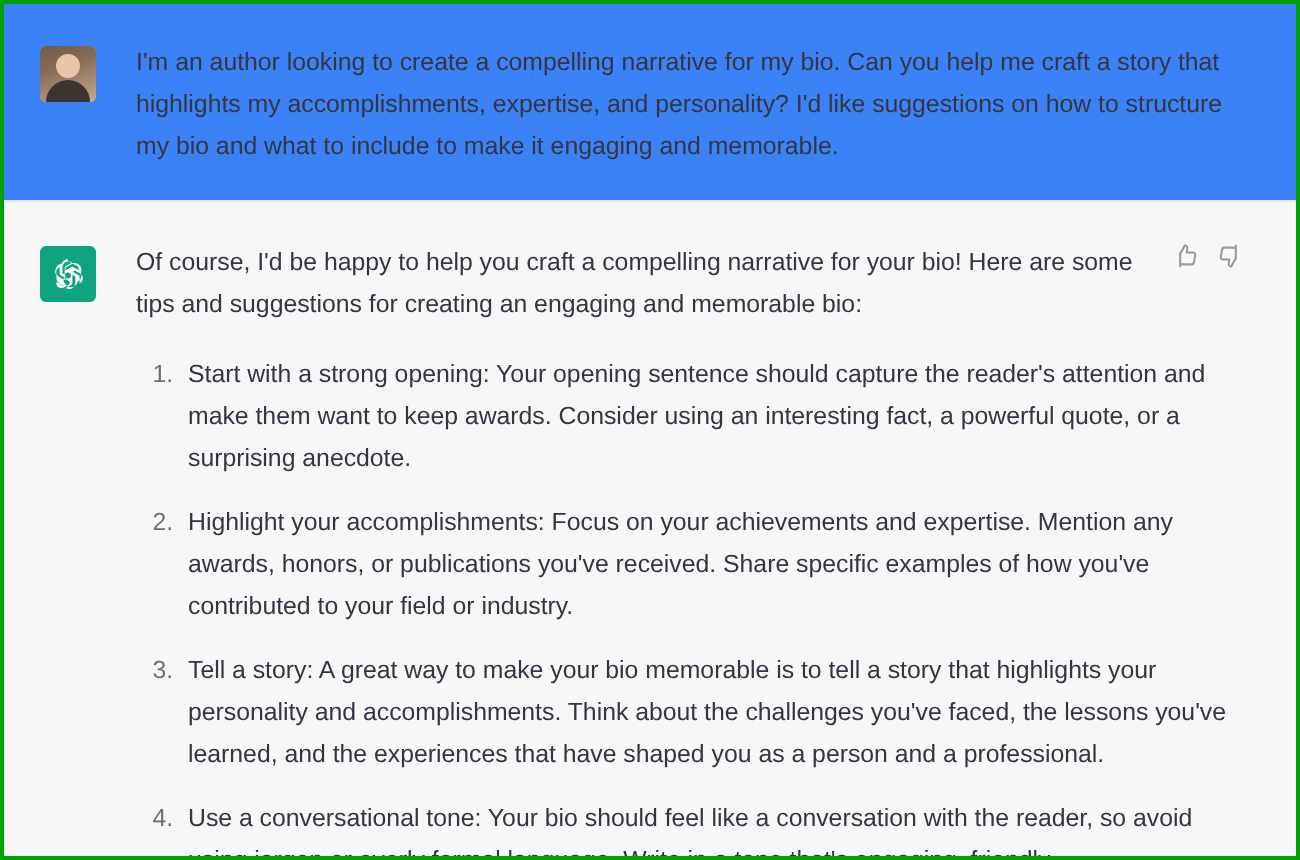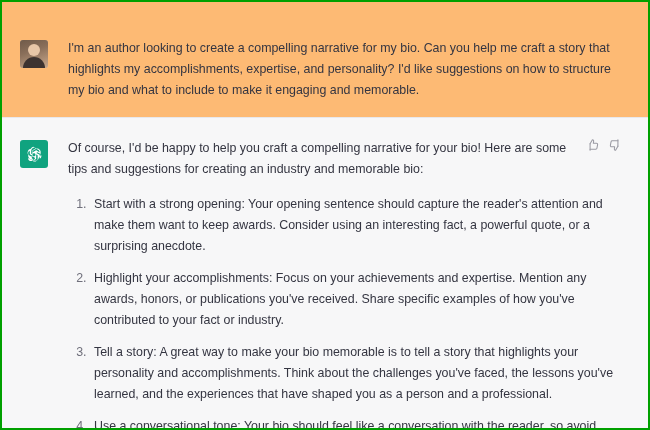--- a/index.html
+++ b/index.html
@@ -30,22 +30,22 @@
     bottom: 0;
     overflow: hidden;
   }
   
   .msg {
     display: flex;
     box-sizing: border-box;
     padding: 18px 22px 18px 18px;
   }
   .msg-user {
-    background: #fdba74;
-    padding-top: 36px;
+    background: #3b82f6;
+    padding-top: 19px;
     padding-bottom: 16px;
   }
   .msg-assistant {
     background: #f7f7f8;
     border-top: 1px solid #e8e8ec;
     padding-top: 20px;
     padding-bottom: 10px;
   }
   .avatar-col {
     width: 48px;
@@ -174,24 +174,24 @@
               <path d="M7 10l4-7c1.3 0 2.3 1.1 2.1 2.4L12.6 9H18c1.2 0 2.1 1.1 1.9 2.3l-1.1 6.2c-.2 1-1 1.7-2 1.7H7"></path>
             </svg>
           </span>
           <span class="action-btn">
             <svg width="14" height="14" viewBox="0 0 24 24" fill="none" stroke="#9a9aa3" stroke-width="1.8" stroke-linecap="round" stroke-linejoin="round">
               <path d="M17 14V3"></path>
               <path d="M17 14l-4 7c-1.3 0-2.3-1.1-2.1-2.4l.5-3.6H6c-1.2 0-2.1-1.1-1.9-2.3l1.1-6.2c.2-1 1-1.7 2-1.7H17"></path>
             </svg>
           </span>
         </div>
-        <div class="text">Of course, I'd be happy to help you craft a compelling narrative for your bio! Here are some tips and suggestions for creating an industry and memorable bio:</div>
+        <div class="text">Of course, I'd be happy to help you craft a compelling narrative for your bio! Here are some tips and suggestions for creating an engaging and memorable bio:</div>
         <ol class="answer-list">
           <li>Start with a strong opening: Your opening sentence should capture the reader's attention and make them want to keep awards. Consider using an interesting fact, a powerful quote, or a surprising anecdote.</li>
-          <li>Highlight your accomplishments: Focus on your achievements and expertise. Mention any awards, honors, or publications you've received. Share specific examples of how you've contributed to your fact or industry.</li>
+          <li>Highlight your accomplishments: Focus on your achievements and expertise. Mention any awards, honors, or publications you've received. Share specific examples of how you've contributed to your field or industry.</li>
           <li>Tell a story: A great way to make your bio memorable is to tell a story that highlights your personality and accomplishments. Think about the challenges you've faced, the lessons you've learned, and the experiences that have shaped you as a person and a professional.</li>
           <li>Use a conversational tone: Your bio should feel like a conversation with the reader, so avoid using jargon or overly formal language. Write in a tone that's engaging, friendly</li>
         </ol>
       </div>
     </div>
 
   </div>
 </div>
 
 </body></html>

